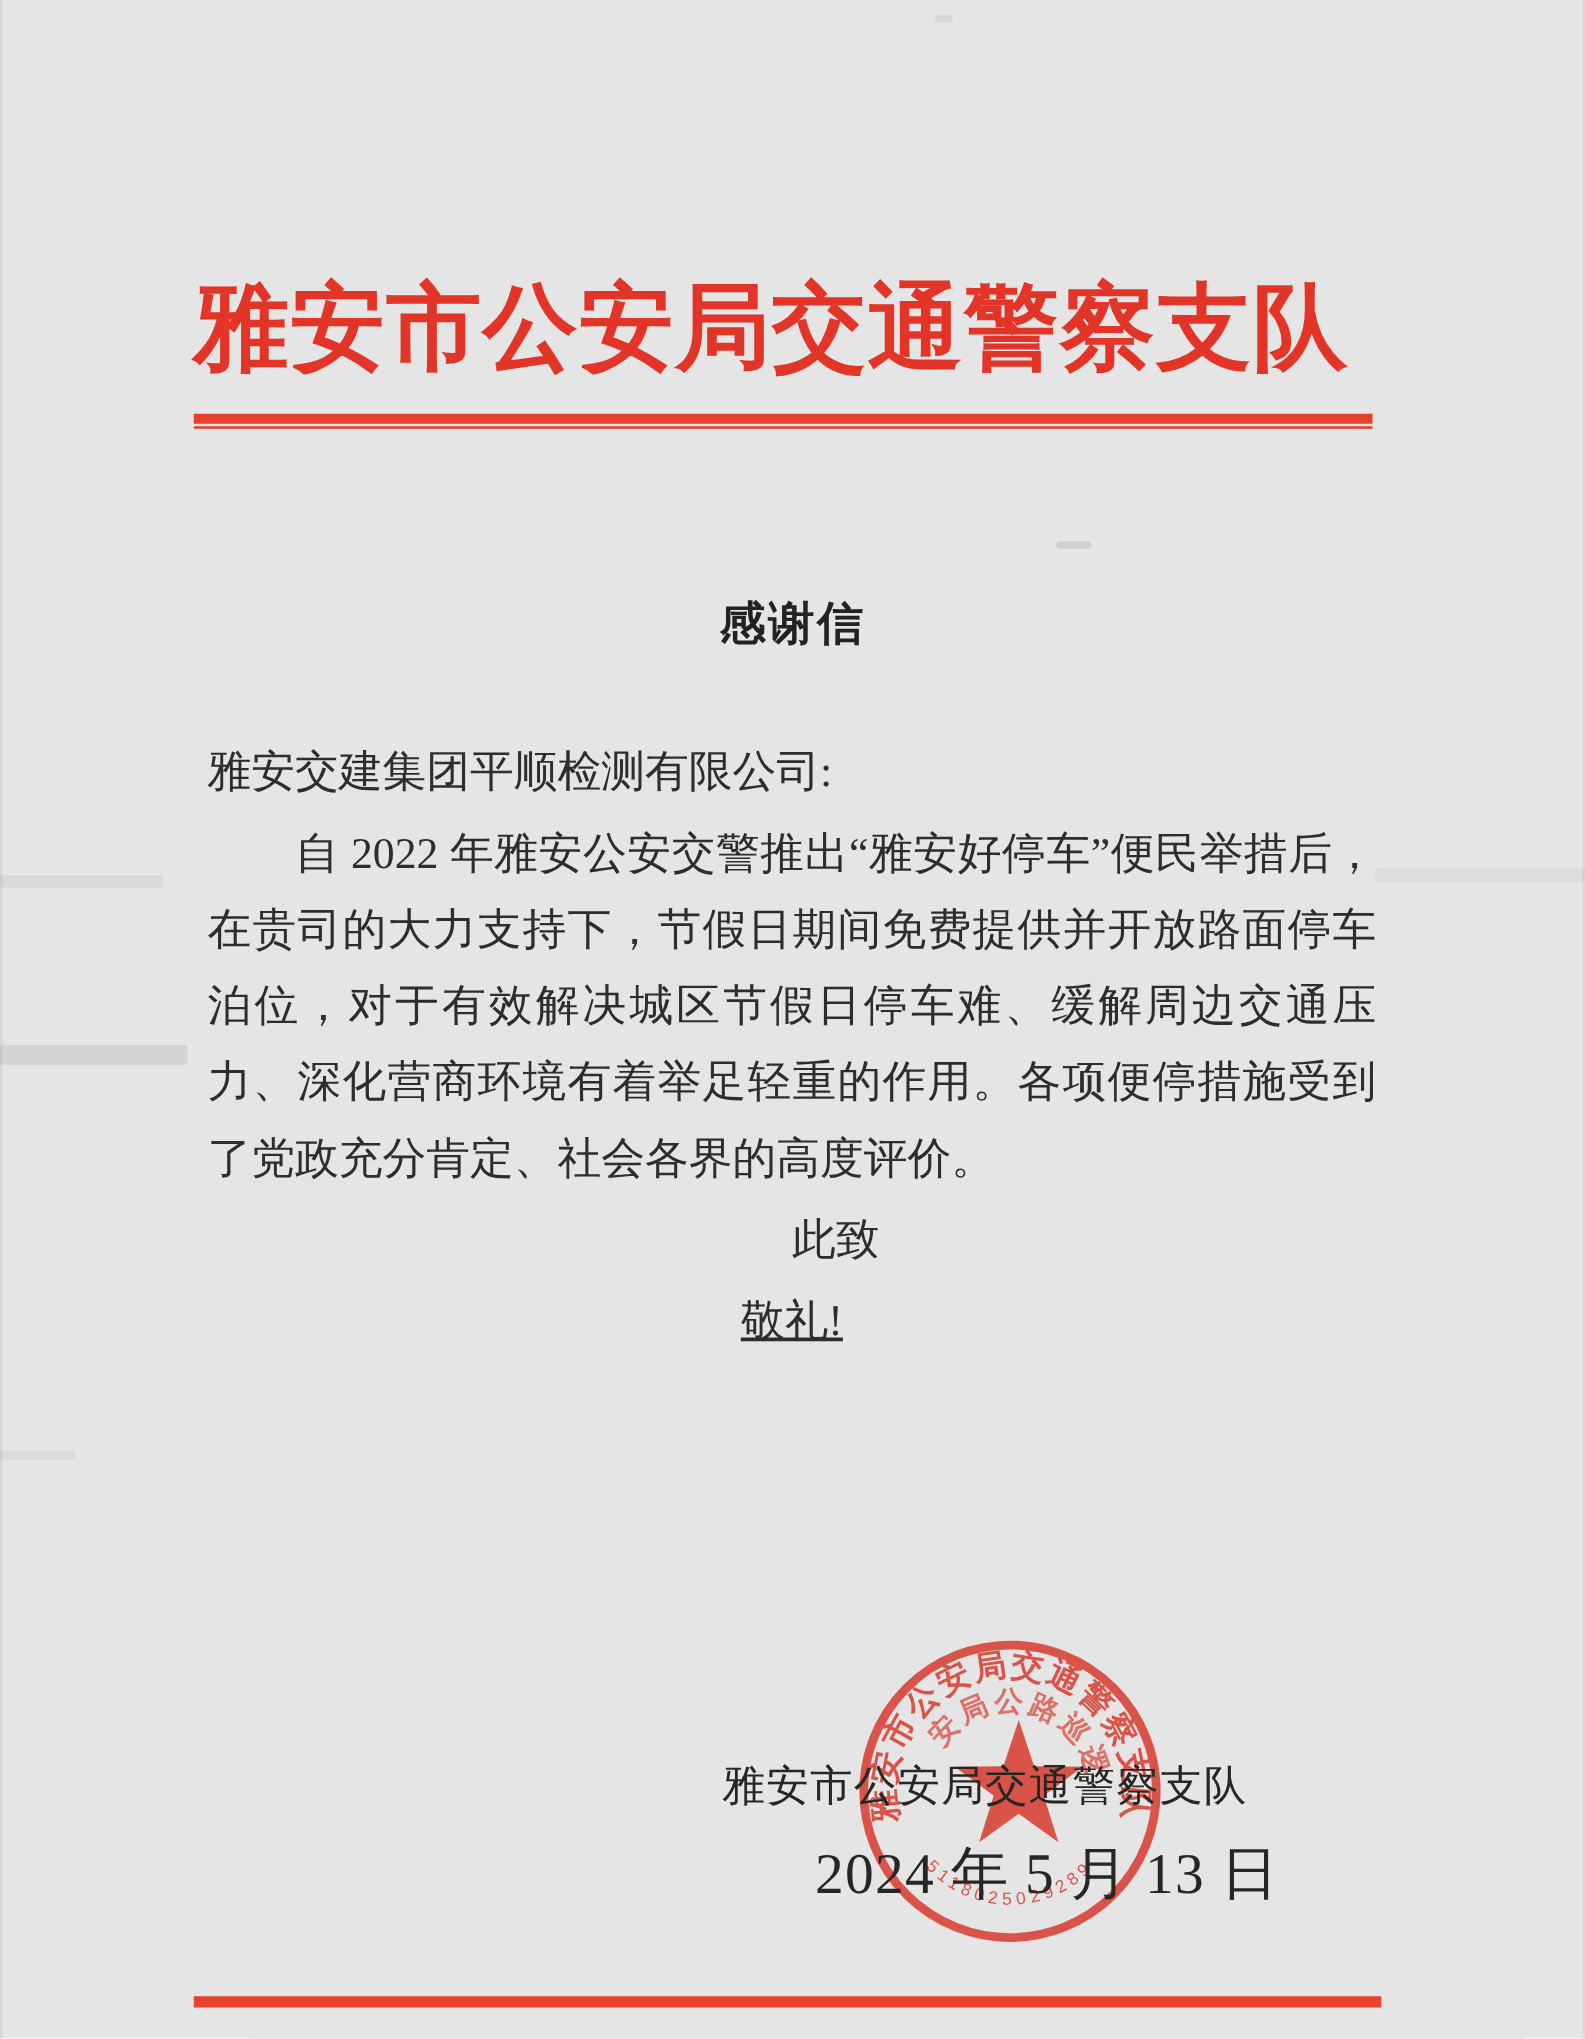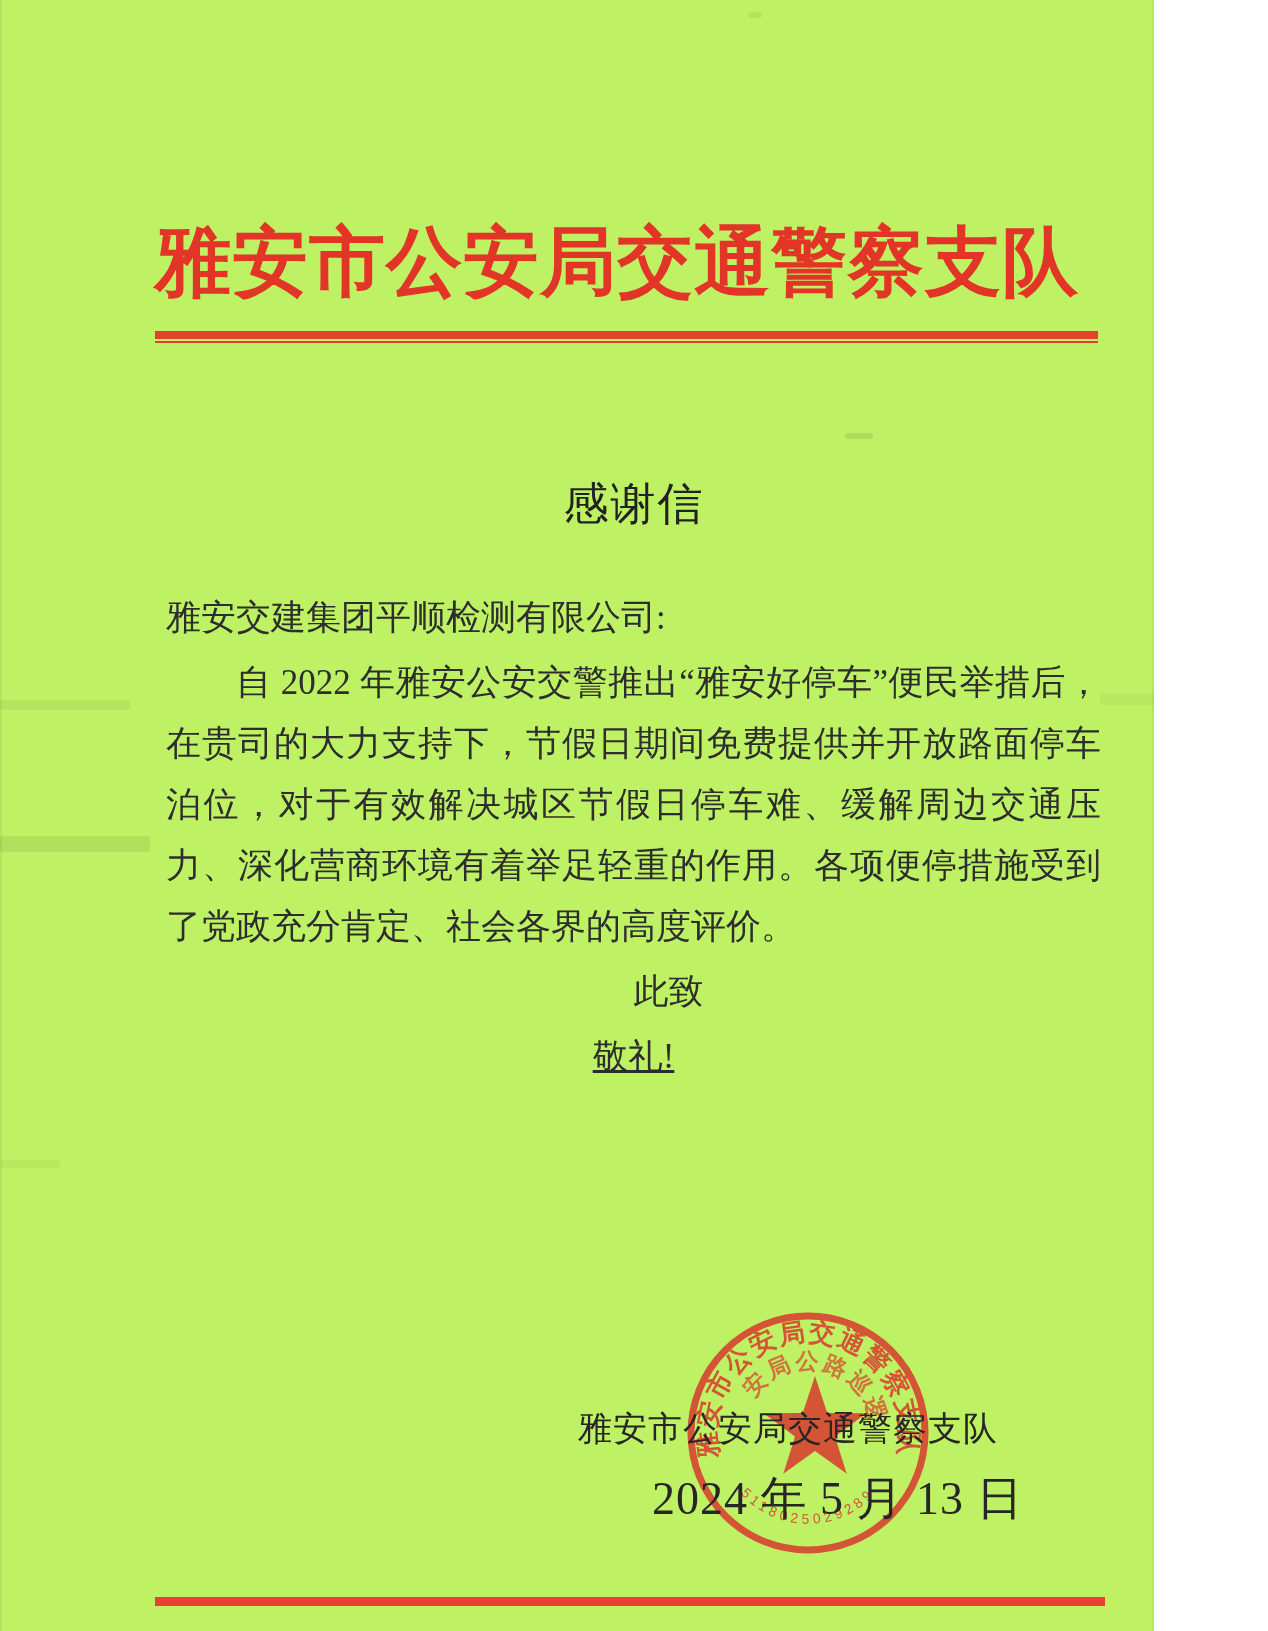--- a/index.html
+++ b/index.html
@@ -1,19 +1,19 @@
 <!DOCTYPE html>
 <html><head>
 <meta charset="utf-8">
 <style>
   html,body{margin:0;padding:0;background:#ffffff;}
   .page{
     position:relative;
-    width:1154px;height:1631px;
-    background:#bef264;
+    width:1268px;height:1631px;
+    background:#e5e5e5;
     overflow:hidden;
     font-family:"Liberation Serif","DejaVu Serif",serif;
     color:#2d2d2d;
   }
   
   .edge-left{position:absolute;left:0;top:0;width:2px;height:1631px;background:rgba(0,0,0,0.06);}
   .edge-right{position:absolute;right:0;top:0;width:2px;height:1631px;background:rgba(0,0,0,0.05);}
   .smudge{position:absolute;background:rgba(0,0,0,0.05);border-radius:3px;}
   .smudge.s1{left:0;top:700px;width:130px;height:10px;}
   .smudge.s2{left:0;top:836px;width:150px;height:16px;background:rgba(0,0,0,0.07);}
@@ -27,21 +27,21 @@
     font-size:76px;font-weight:900;letter-spacing:1px;
     color:#e23427;white-space:nowrap;
     font-family:"Liberation Serif","DejaVu Serif",serif;
   }
   .header-rule{position:absolute;left:155px;top:331px;width:943px;}
   .header-rule .thick{height:8px;background:#e5402c;}
   .header-rule .thin{height:2px;background:#e5402c;margin-top:2px;}
 
   .letter-title{
     position:absolute;left:0;top:474px;width:1268px;
-    text-align:center;font-size:45px;font-weight:400;
+    text-align:center;font-size:37px;font-weight:700;
     letter-spacing:2px;color:#222222;
   }
 
   .body-text{
     position:absolute;left:162px;top:583px;width:943px;
     font-size:35px;line-height:61px;color:#2d2d2d;
     text-align:justify;
   }
   .body-text p{margin:4px;padding:0;}
   .body-text p.indent{text-indent:2em;}

